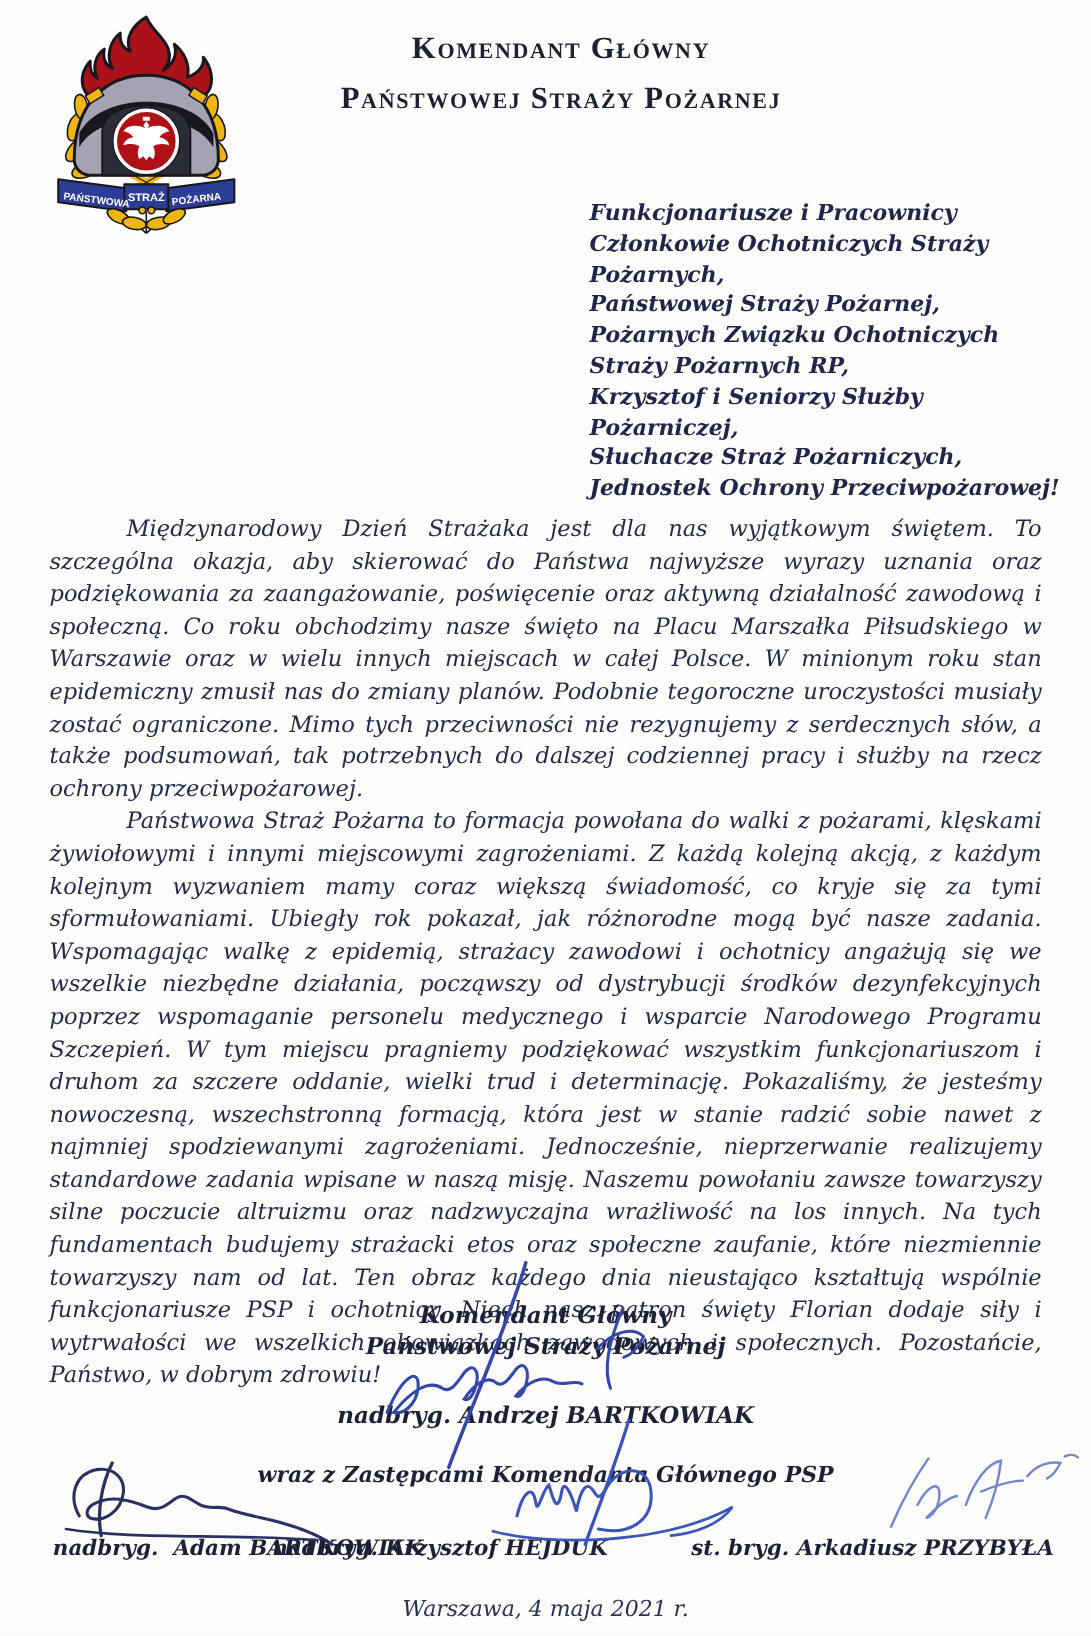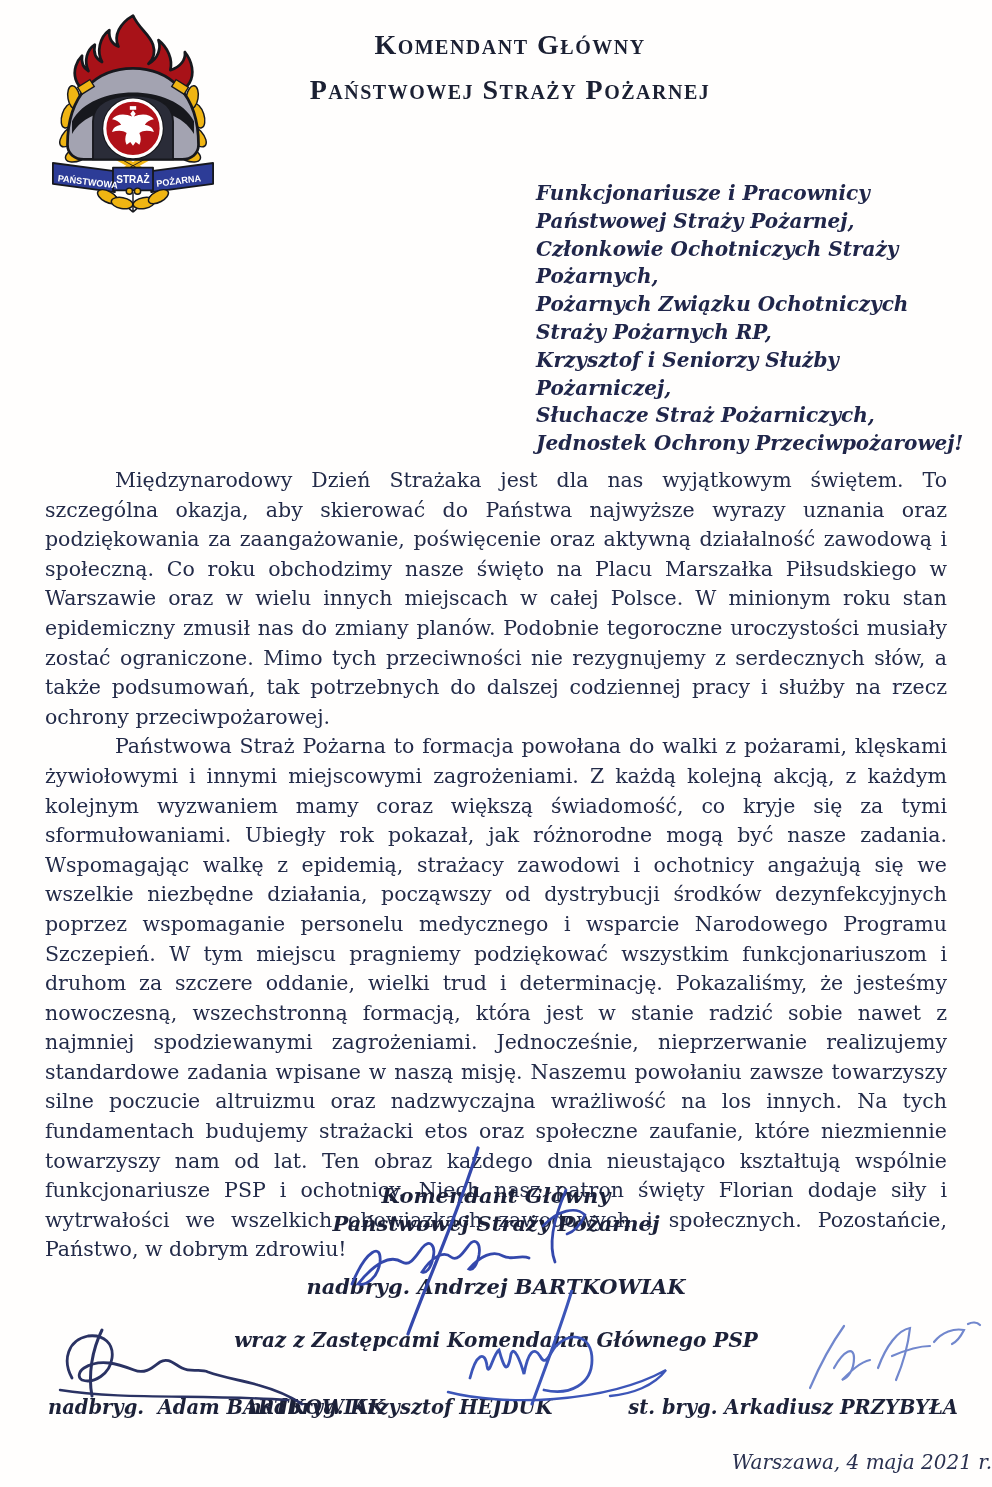--- a/index.html
+++ b/index.html
@@ -16,21 +16,21 @@
     color:#1b2033;font-size:28px;font-weight:600;letter-spacing:1.5px;line-height:45px;
   }
   
   .addressee{
     position:absolute;left:536px;top:180px;width:440px;
     font-style:italic;font-weight:bold;font-size:20px;line-height:27.8px;color:#20264a;
   }
   
   .letter-body{
     position:absolute;left:45px;top:466px;width:902px;
-    font-size:20.5px;line-height:29.6px;color:#232b49;
+    font-style:italic;font-size:20.5px;line-height:29.6px;color:#232b49;
     text-align:justify;
   }
   .letter-body p{margin:0;text-indent:70px;}
   
   .sig-main{
     position:absolute;left:0;top:1182px;width:992px;text-align:center;
     font-style:italic;font-weight:bold;font-size:21px;line-height:28px;color:#1c2138;
   }
   .sig-name{
     position:absolute;left:0;top:1274px;width:992px;text-align:center;
@@ -41,21 +41,21 @@
     font-style:italic;font-weight:bold;font-size:20px;color:#1c2138;
   }
   .deputy-name{
     position:absolute;top:1396px;
     font-style:italic;font-weight:bold;font-size:19.5px;color:#1c2138;white-space:pre;
   }
   .deputy-left{left:48px;}
   .deputy-center{left:0;width:800px;text-align:center;}
   .deputy-right{right:34px;}
   .date-line{
-    position:absolute;left:0;top:1450px;width:992px;text-align:right;
+    position:absolute;left:0;top:1450px;width:992px;text-align:center;
     font-style:italic;font-size:20px;color:#2a3150;
   }
   .sig-svg{position:absolute;pointer-events:none;z-index:5;}
   svg text.ribbon-txt{font-family:"Liberation Sans", sans-serif;font-weight:bold;fill:#ffffff;}
 </style>
 </head>
 <body>
 
 <div class="page">
 
@@ -127,22 +127,22 @@
     </g>
   </svg>
 
   <div class="title-block">
     <div>Komendant Główny</div>
     <div>Państwowej Straży Pożarnej</div>
   </div>
 
   <div class="addressee">
     <div>Funkcjonariusze i Pracownicy</div>
+    <div>Członkowie Ochotniczych Straży Pożarnych,</div>
     <div>Państwowej Straży Pożarnej,</div>
-    <div>Członkowie Ochotniczych Straży Pożarnych,</div>
     <div>Pożarnych Związku Ochotniczych</div>
     <div>Straży Pożarnych RP,</div>
     <div>Krzysztof i Seniorzy Służby Pożarniczej,</div>
     <div>Słuchacze Straż Pożarniczych,</div>
     <div>Jednostek Ochrony Przeciwpożarowej!</div>
   </div>
 
   <div class="letter-body">
     <p>Międzynarodowy Dzień Strażaka jest dla nas wyjątkowym świętem. To szczególna okazja, aby skierować do Państwa najwyższe wyrazy uznania oraz podziękowania za zaangażowanie, poświęcenie oraz aktywną działalność zawodową i społeczną. Co roku obchodzimy nasze święto na Placu Marszałka Piłsudskiego w Warszawie oraz w wielu innych miejscach w całej Polsce. W minionym roku stan epidemiczny zmusił nas do zmiany planów. Podobnie tegoroczne uroczystości musiały zostać ograniczone. Mimo tych przeciwności nie rezygnujemy z serdecznych słów, a także podsumowań, tak potrzebnych do dalszej codziennej pracy i służby na rzecz ochrony przeciwpożarowej.</p>
     <p>Państwowa Straż Pożarna to formacja powołana do walki z pożarami, klęskami żywiołowymi i innymi miejscowymi zagrożeniami. Z każdą kolejną akcją, z każdym kolejnym wyzwaniem mamy coraz większą świadomość, co kryje się za tymi sformułowaniami. Ubiegły rok pokazał, jak różnorodne mogą być nasze zadania. Wspomagając walkę z epidemią, strażacy zawodowi i ochotnicy angażują się we wszelkie niezbędne działania, począwszy od dystrybucji środków dezynfekcyjnych poprzez wspomaganie personelu medycznego i wsparcie Narodowego Programu Szczepień. W tym miejscu pragniemy podziękować wszystkim funkcjonariuszom i druhom za szczere oddanie, wielki trud i determinację. Pokazaliśmy, że jesteśmy nowoczesną, wszechstronną formacją, która jest w stanie radzić sobie nawet z najmniej spodziewanymi zagrożeniami. Jednocześnie, nieprzerwanie realizujemy standardowe zadania wpisane w naszą misję. Naszemu powołaniu zawsze towarzyszy silne poczucie altruizmu oraz nadzwyczajna wrażliwość na los innych. Na tych fundamentach budujemy strażacki etos oraz społeczne zaufanie, które niezmiennie towarzyszy nam od lat. Ten obraz każdego dnia nieustająco kształtują wspólnie funkcjonariusze PSP i ochotnicy. Niech nasz patron święty Florian dodaje siły i wytrwałości we wszelkich obowiązkach zawodowych i społecznych. Pozostańcie, Państwo, w dobrym zdrowiu!</p>

